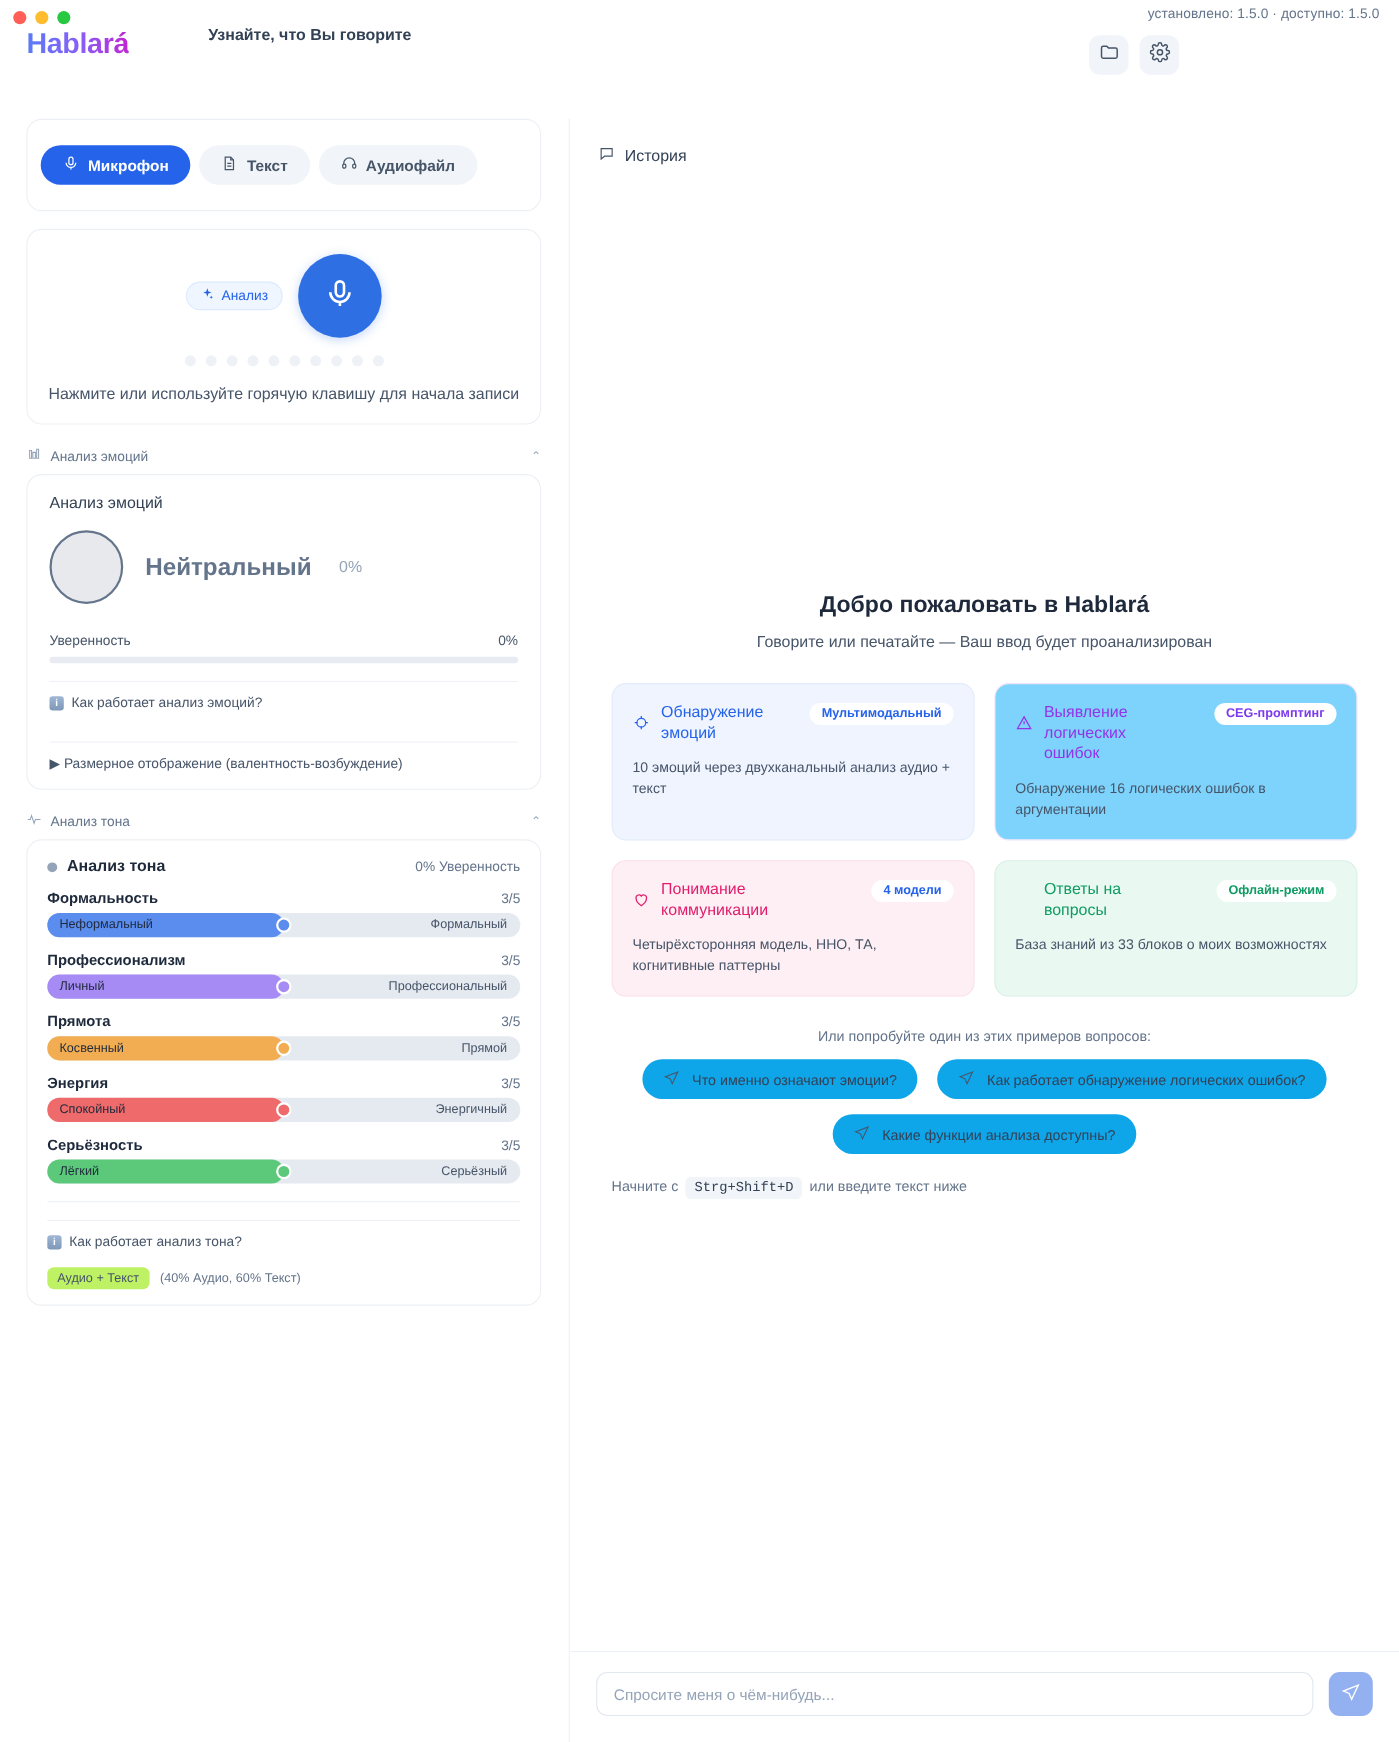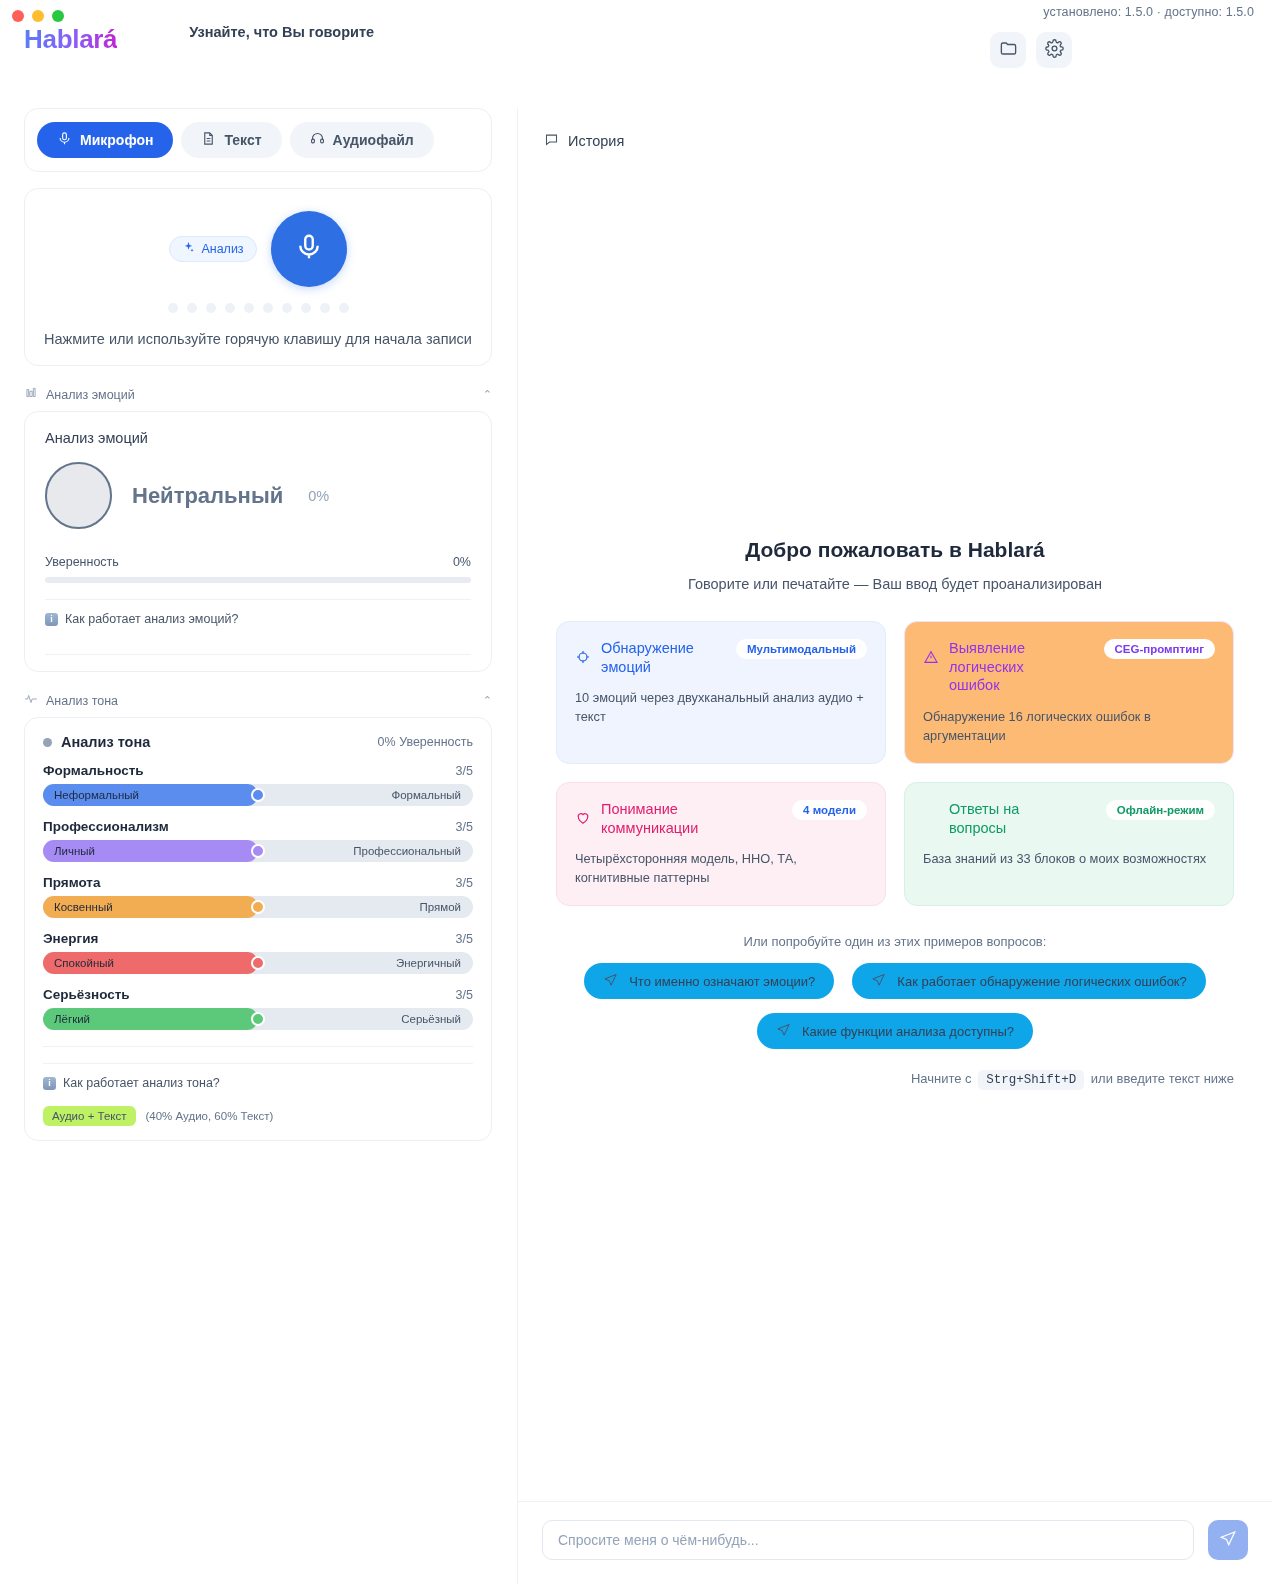--- a/index.html
+++ b/index.html
@@ -45,21 +45,21 @@
   }
   .icon-btn svg { width:19px; height:19px; stroke:#475569; fill:none; stroke-width:1.7; }
 
   
   .left-pane { position:absolute; top:108px; left:0; width:516px; bottom:0; padding:0 24px; }
   .right-pane { position:absolute; top:108px; left:517px; right:0; bottom:0; border-left:1px solid #eef2f7; }
 
   .card { background:#fff; border:1px solid #eceff4; border-radius:14px; }
 
   
-  .mode-card { padding:13px 12px;text-align:right; }
+  .mode-card { padding:23px 12px;text-align:right; }
   .modes { display:flex; gap:8px; }
   .mode {
     display:flex;align-items:center;gap:8px;justify-content:center;
     height:36px; border-radius:18px; font-size:14px; font-weight:bold;
     background:#f1f5f9; color:#475569; cursor:pointer; flex:0 0 auto; padding:0 20px;
   }
   .mode.active { background:#2563eb; color:#fff; }
   .mode svg { width:15px;height:15px;fill:none;stroke:currentColor;stroke-width:1.8; }
 
   
@@ -143,21 +143,21 @@
   .fcard-title { font-size:14.5px;font-weight:normal;line-height:1.28;max-width:115px; }
   .badge { margin-left:auto;font-size:11.5px;font-weight:bold;border-radius:11px;
            padding:4px 11px;white-space:nowrap;background:#fff; }
   .fcard-desc { font-size:12.8px;color:#475569;line-height:1.5;margin-top:12px; }
 
   .examples-lab { text-align:center;font-size:13px;color:#64748b;margin-top:28px; }
   .ex-row { display:flex;justify-content:center;gap:18px;margin-top:14px;flex-wrap:wrap; }
   .ex-btn { display:inline-flex;align-items:center;gap:11px;background:#0ea5e9;
             border-radius:19px;padding:9px 19px;font-size:13px;color:#334155;cursor:pointer; }
   .ex-btn svg{width:15px;height:15px;stroke:#475569;fill:none;stroke-width:1.6;}
-  .hotkey-line { text-align:right;font-size:13px;color:#64748b;margin-top:22px; }
+  .hotkey-line { text-align:left;font-size:13px;color:#64748b;margin-top:22px; }
   .kbd { font-family:"Liberation Mono",monospace;background:#f1f5f9;border-radius:5px;
          padding:3px 8px;font-size:12.5px;color:#334155;margin:0 3px; }
 
   .composer { position:absolute;left:0;right:0;bottom:0;padding:18px 24px 24px;
               border-top:1px solid #eef2f7;display:flex;gap:14px;align-items:center; }
   .composer input { flex:1;height:40px;border:1px solid #e2e8f0;border-radius:10px;
                     padding:0 15px;font-size:14px;color:#334155;outline:none;
                     font-family:"Liberation Sans",sans-serif;background:#fff; }
   .composer input::placeholder{color:#94a3b8;}
   .send-btn { width:40px;height:40px;border-radius:10px;background:#93b0f0;
@@ -291,20 +291,21 @@
         <span>Уверенность</span>
         <span>0%</span>
       </div>
       <div class="conf-track"></div>
       <div class="divline"></div>
       <div class="link-row">
         <span class="ibox">i</span>
         <span>Как работает анализ эмоций?</span>
       </div>
       <div class="divline"></div>
+      <div class="disc-row">▶ Размерное отображение (валентность-возбуждение)</div>
     </div>
 
     <div class="sec-head">
       <span>
         <svg viewBox="0 0 24 24">
             <path d="M2 12h4l2-6 4 12 2-6h8"></path>
           </svg>
       </span>
       <span>Анализ тона</span>
       <span class="chev">⌃</span>
@@ -419,21 +420,21 @@
                   <circle cx="12" cy="12" r="6"></circle>
                   <path d="M12 3v4M12 17v4M3 12h4M17 12h4"></path>
                 </svg>
             </span>
             <span class="fcard-title" style="color: rgb(37, 99, 235);">Обнаружение эмоций</span>
             <span class="badge" style="color: rgb(37, 99, 235);">Мультимодальный</span>
           </div>
           <div class="fcard-desc">10 эмоций через двухканальный анализ аудио + текст</div>
         </div>
 
-        <div class="fcard" style="background: #fdba74; border: 1px solid rgb(240, 228, 251);">
+        <div class="fcard" style="background: #7dd3fc; border: 1px solid rgb(240, 228, 251);">
           <div class="fcard-top">
             <span class="fcard-ico">
               <svg viewBox="0 0 24 24" stroke="#9333ea">
                   <path d="M12 4l9 16H3z"></path>
                   <path d="M12 10v4M12 17h.01"></path>
                 </svg>
             </span>
             <span class="fcard-title" style="color: rgb(147, 51, 234);">Выявление логических ошибок</span>
             <span class="badge" style="color: rgb(124, 58, 237);">CEG-промптинг</span>
           </div>

